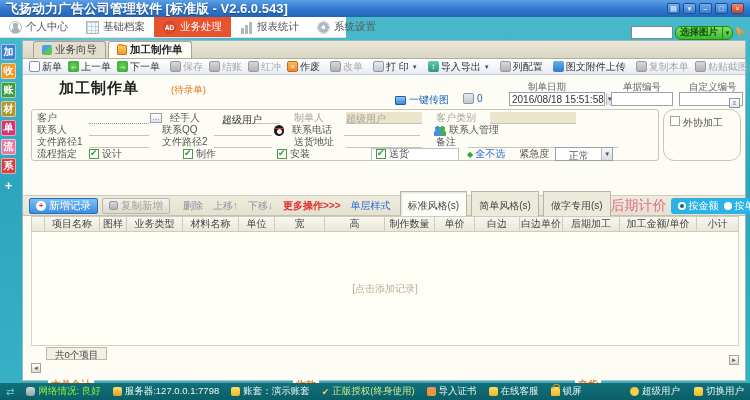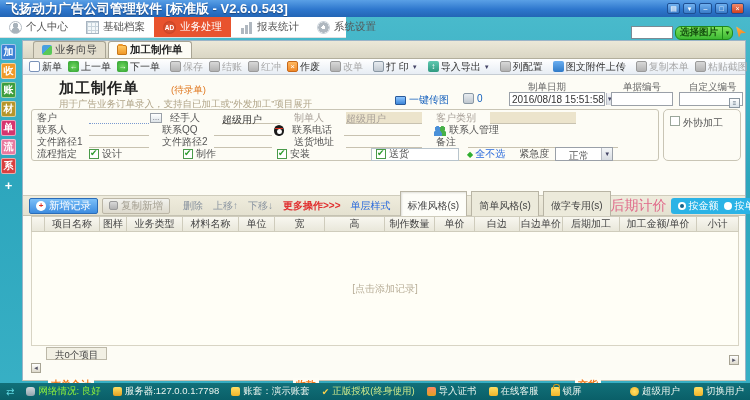--- a/index.html
+++ b/index.html
@@ -101,21 +101,21 @@
 .ppl{width:12px;height:11px;background:radial-gradient(circle at 30% 35%,#4a90d8 0 2.5px,transparent 3px),radial-gradient(circle at 70% 35%,#48b048 0 2.5px,transparent 3px),radial-gradient(circle at 30% 85%,#4a90d8 0 4px,transparent 4.5px),radial-gradient(circle at 70% 85%,#48b048 0 4px,transparent 4.5px);flex:none;margin-right:3px}
 .cb{width:10px;height:10px;border:1px solid #9aa69a;background:#fff;flex:none;position:relative;margin-right:3px}
 .cb.on{border-color:#4a9a4a}
 .cb.on::before{content:"✔";position:absolute;left:0;top:-2px;color:#2a9a2a;font-size:9px}
 .prow .opt{width:94px;display:flex;align-items:center;flex:none}
 .optbox{display:flex;align-items:center;border:1px solid #b8c4cc;background:#fff;height:13px;padding:0 4px;width:88px;flex:none}
 .diamond{color:#2fae2f;font-size:8px;margin:0 2px 0 8px}
 .linkblue{color:#2a6adc}
 .urgsel{display:flex;height:14px;border:1px solid #9aa0a8;background:#fff;margin-left:6px;width:58px}
 .urgsel .ctext{flex:1;text-align:center;font-size:10px;padding-top:1px}
-#outsourcebox{left:640px;top:34px;width:78px;height:52px;border:1px solid #c9c5b5;border-radius:5px;background:#fdfcf5;padding:6px 0 0 6px;display:flex;align-items:flex-start}
+#outsourcebox{left:640px;top:34px;width:78px;height:52px;border:1px solid #c9c5b5;border-radius:11px;background:#fdfcf5;padding:6px 0 0 6px;display:flex;align-items:flex-start}
 #outsourcebox span{font-size:10px;color:#555}
 
 #gridbar{left:0;top:120px;width:722px;height:21px;background:linear-gradient(#efecdd,#e4e1d0);border-top:1px solid #cfccbc;border-bottom:1px solid #c5c2b2;display:flex;align-items:center;padding:0 6px;white-space:nowrap}
 .btn-add{display:flex;align-items:center;gap:3px;height:16px;padding:0 6px;background:linear-gradient(#7cc0f8,#3c8ce0);border:1px solid #2a6cb8;border-radius:2px;color:#fff;font-size:10.5px}
 .addic{width:10px;height:10px;border-radius:50%;background:#fff;color:#e03020;font-size:8px;font-weight:bold;display:flex;align-items:center;justify-content:center}
 .btn-grayed{display:flex;align-items:center;gap:3px;height:16px;padding:0 6px;background:linear-gradient(#f2f2ee,#ddd9cc);border:1px solid #bbb6a6;border-radius:2px;color:#a39e90;font-size:10.5px;margin-left:4px}
 .glink{font-size:10px;color:#8a94a0;margin:0 5px}
 .glink.red{color:#e03030;font-weight:bold}
 .glink.blue{color:#2a6adc}
 .stab{font-size:10px;color:#444;border:1px solid #b8b4a4;background:#eceadb;padding:7px 7px;margin-left:4px}
@@ -305,21 +305,20 @@
         </span>
 
       <span class="tsep"></span>
 
     </div>
 
     <div id="content" class="ab">
 
       <span class="ab h1">加工制作单</span>
       <span class="ab htag">(待录单)</span>
-      <span class="ab hsub">用于广告业务订单录入，支持自已加工或“外发加工”项目展开</span>
 
       <span class="ab quick">
           <span class="scr"></span>
           <span>一键传图</span>
         </span>
       <span class="ab pcount">
           <span class="ic printer"></span>
           <span class="num">0</span>
         </span>
 

